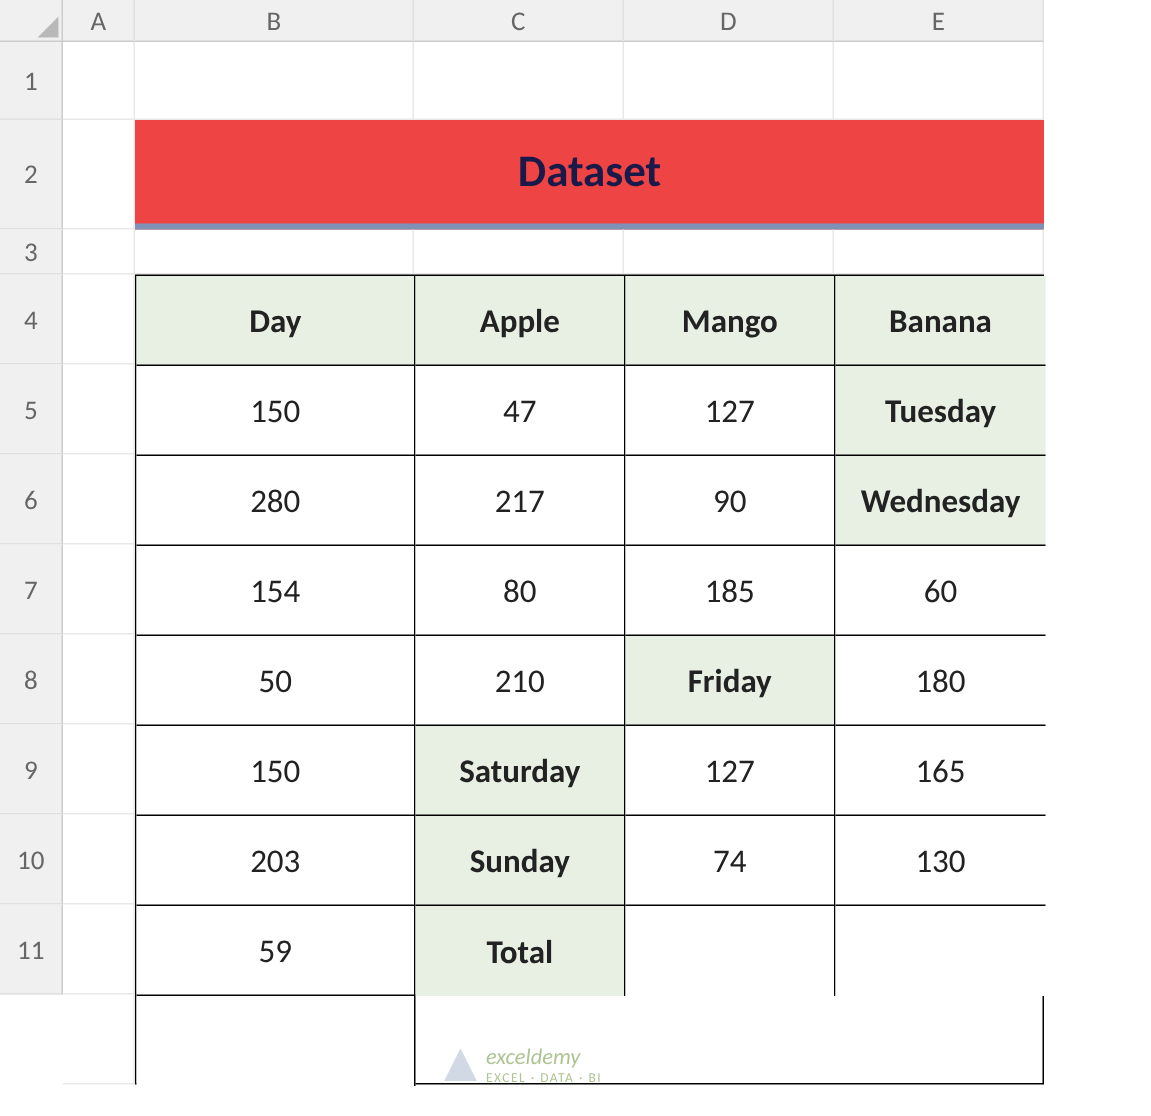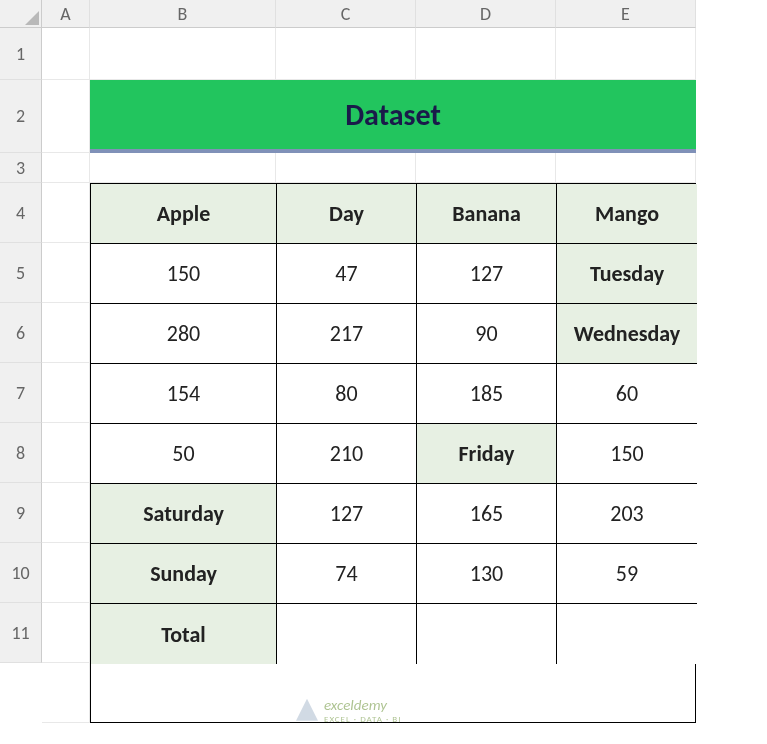--- a/index.html
+++ b/index.html
@@ -50,21 +50,21 @@
   align-items: center;
   justify-content: center;
 }
 
 .title-wrap {
   grid-column: 3 / span 4;
   grid-row: 3;
   display: flex;
   align-items: center;
   justify-content: center;
-  background: #22c55e;
+  background: #ef4444;
   border-bottom: 4px solid #8091b8;
   font-size: 30px;
   font-weight: bold;
   color: #1a1a4a;
 }
 
 .tbl {
   grid-column: 3 / span 4;
   grid-row: 5 / span 9;
   display: grid;
@@ -157,44 +157,45 @@
   <div class="cell" style="grid-row:9;grid-column:2"></div>
   <div class="rowhead" style="grid-row:10">9</div>
   <div class="cell" style="grid-row:10;grid-column:2"></div>
   <div class="rowhead" style="grid-row:11">10</div>
   <div class="cell" style="grid-row:11;grid-column:2"></div>
   <div class="rowhead" style="grid-row:12">11</div>
   <div class="cell" style="grid-row:12;grid-column:2"></div>
   <div class="cell" style="grid-row:13;grid-column:2"></div>
 
   <div class="tbl">
+    <div class="tcell th">Day</div>
     <div class="tcell th">Apple</div>
-    <div class="tcell th">Day</div>
+    <div class="tcell th">Mango</div>
     <div class="tcell th">Banana</div>
-    <div class="tcell th">Mango</div>
 
     <div class="tcell">150</div>
     <div class="tcell">47</div>
     <div class="tcell">127</div>
 
     <div class="tcell dayh">Tuesday</div>
     <div class="tcell">280</div>
     <div class="tcell">217</div>
     <div class="tcell">90</div>
 
     <div class="tcell dayh">Wednesday</div>
     <div class="tcell">154</div>
     <div class="tcell">80</div>
     <div class="tcell">185</div>
 
     <div class="tcell">60</div>
     <div class="tcell">50</div>
     <div class="tcell">210</div>
 
     <div class="tcell dayh">Friday</div>
+    <div class="tcell">180</div>
     <div class="tcell">150</div>
 
     <div class="tcell dayh">Saturday</div>
     <div class="tcell">127</div>
     <div class="tcell">165</div>
     <div class="tcell">203</div>
 
     <div class="tcell dayh">Sunday</div>
     <div class="tcell">74</div>
     <div class="tcell">130</div>

